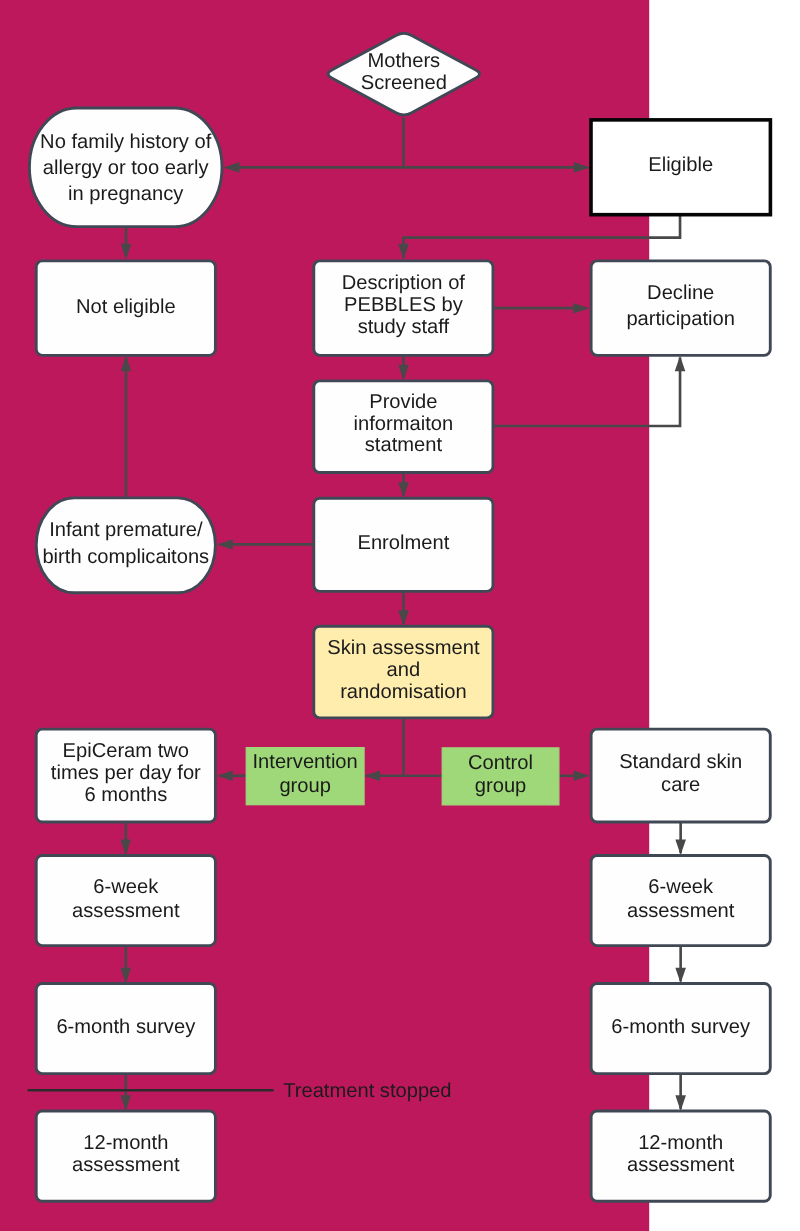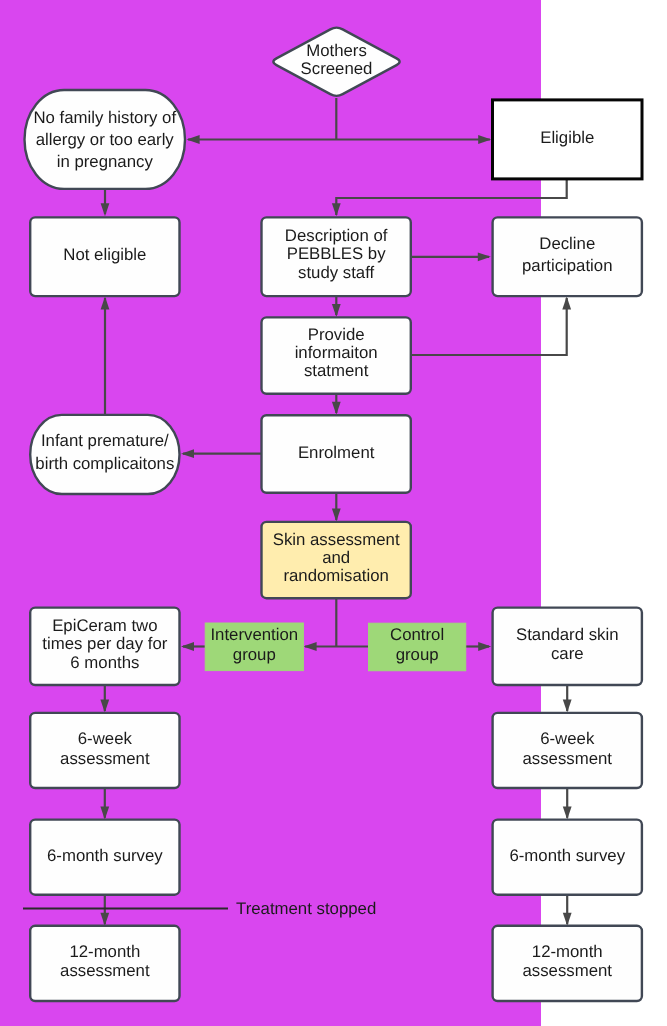--- a/index.html
+++ b/index.html
@@ -1,20 +1,20 @@
 <!DOCTYPE html>
 <html><head>
 <meta charset="utf-8">
 <title>PEBBLES trial participant flow diagram</title>
 <style>
   html,body{margin:0;padding:0;background:#ffffff;}
   body{width:667px;height:1026px;overflow:hidden;
        font-family:"Liberation Sans",sans-serif;
        -webkit-font-smoothing:antialiased;text-rendering:geometricPrecision;}
-  #canvas{position:relative;width:541px;height:1026px;background:#d946ef;text-align:center;}
+  #canvas{position:relative;width:541px;height:1026px;background:#be185d;text-align:center;}
   #flow{display:block;position:absolute;left:0;top:0;}
   text{font-family:"Liberation Sans",sans-serif;font-size:16.8px;fill:#1b1b1b;
        text-anchor:middle;dominant-baseline:alphabetic;}
   .shp{fill:#fefefe;stroke:#414855;stroke-width:2.4;}
   .shp-bold{fill:#ffffff;stroke:#050505;stroke-width:3.0;}
   .shp-yellow{fill:#ffedae;stroke:#414855;stroke-width:2.4;}
   .shp-green{fill:#9ed878;stroke:#9ed878;stroke-width:1;}
   .edge{fill:none;stroke:#484848;stroke-width:2.2;}
   .head{fill:#484848;stroke:none;}
   .annot-line{fill:none;stroke:#2b2b2b;stroke-width:2.1;}

